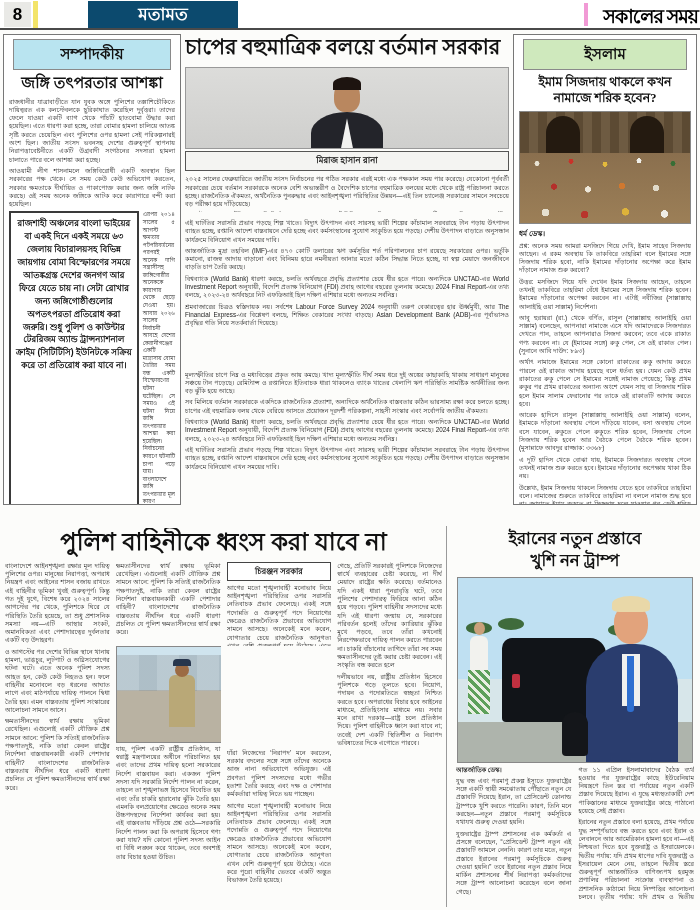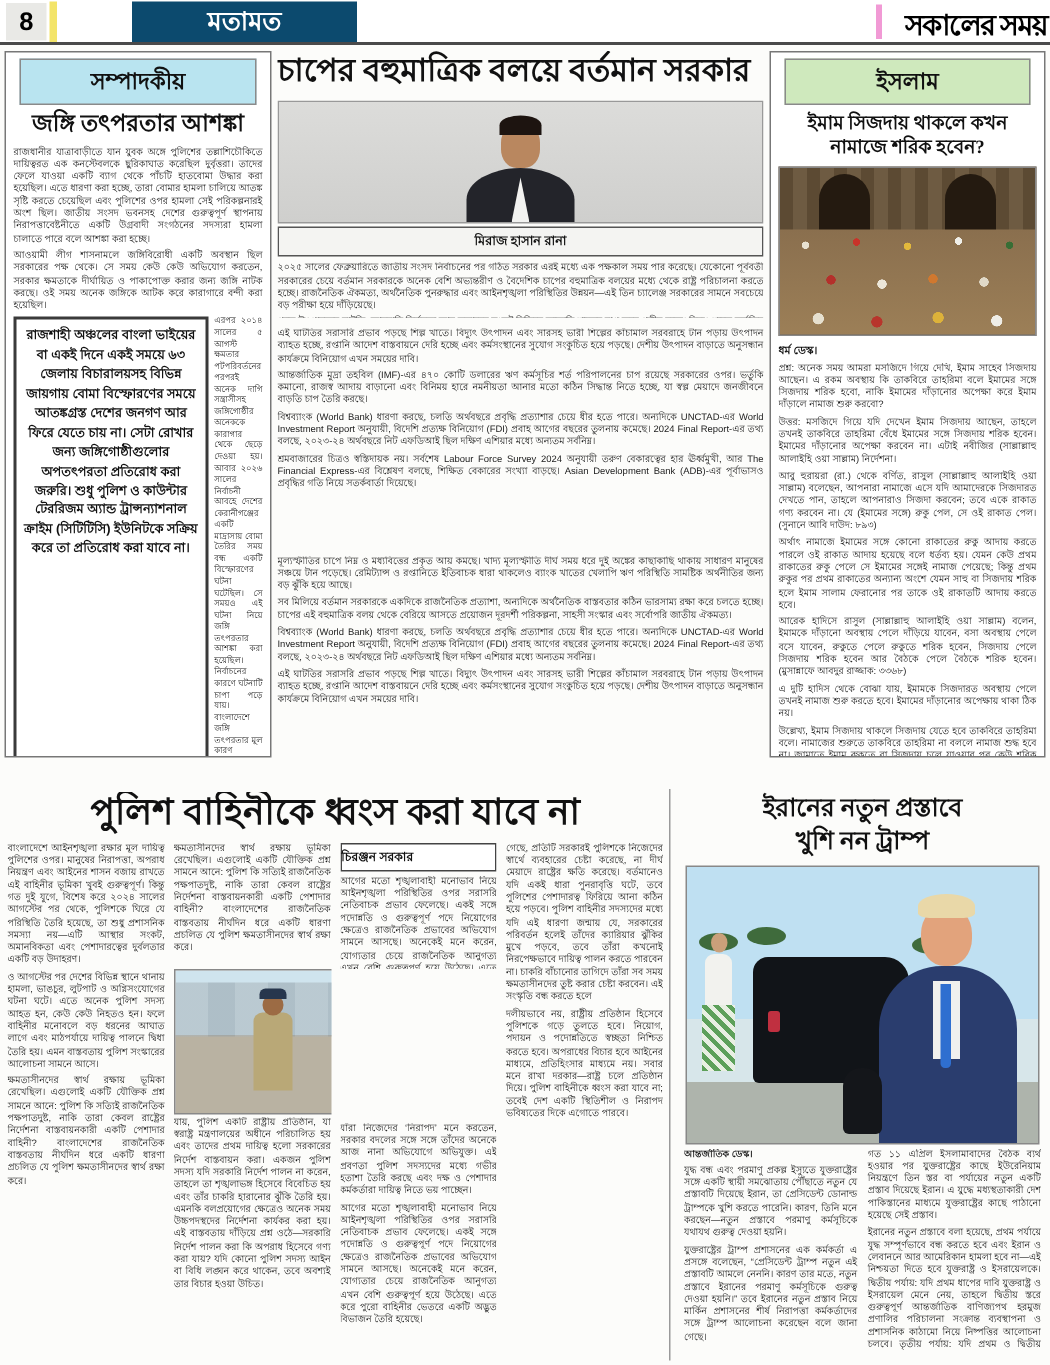--- a/index.html
+++ b/index.html
@@ -104,21 +104,21 @@
   .islam-body { height:300px; overflow:hidden; }
 
   
   .police { position:absolute; left:3px; top:526px; width:444px; height:381px;
             padding:2px 4px 2px 2px; border-right:1px solid #9a9a9a; overflow:hidden; }
   .police-headline { text-align:center; font-weight:bold; font-size:24px; white-space:nowrap;
                      overflow:hidden; font-family:Liberation Sans, sans-serif; line-height:1.2; }
   .police-cols { display:flex; gap:6px; margin-top:5px; height:340px; }
   .police-col { flex:1; overflow:hidden; }
   .police-col.rel { position:relative; z-index:2; }
-  .byline-box { border:1px solid #444; text-align:left; font-weight:bold; font-size:8.2px;
+  .byline-box { border:1px solid #444; text-align:center; font-weight:bold; font-size:8.2px;
                 padding:2px 0; margin-bottom:3px; background:#fff; }
   .clip-top { overflow:hidden; }
   .police-photo { position:relative; width:212px; height:97px; border:1px solid #888;
                   margin:2px 0; background:linear-gradient(180deg,#cfe4ee 0 45%,#b9b2a2 45% 100%);
                   overflow:hidden; z-index:3; }
   .pp-bldg { position:absolute; left:0; top:8px; width:100%; height:36px;
              background:repeating-linear-gradient(90deg,#a9b4ba 0 22px,#93a0a8 22px 40px); opacity:.55; }
   .pp-officer-body { position:absolute; left:52px; top:28px; width:26px; height:52px;
                      background:#b9a877; border-radius:6px 6px 0 0; }
   .pp-officer-head { position:absolute; left:58px; top:16px; width:14px; height:14px;

